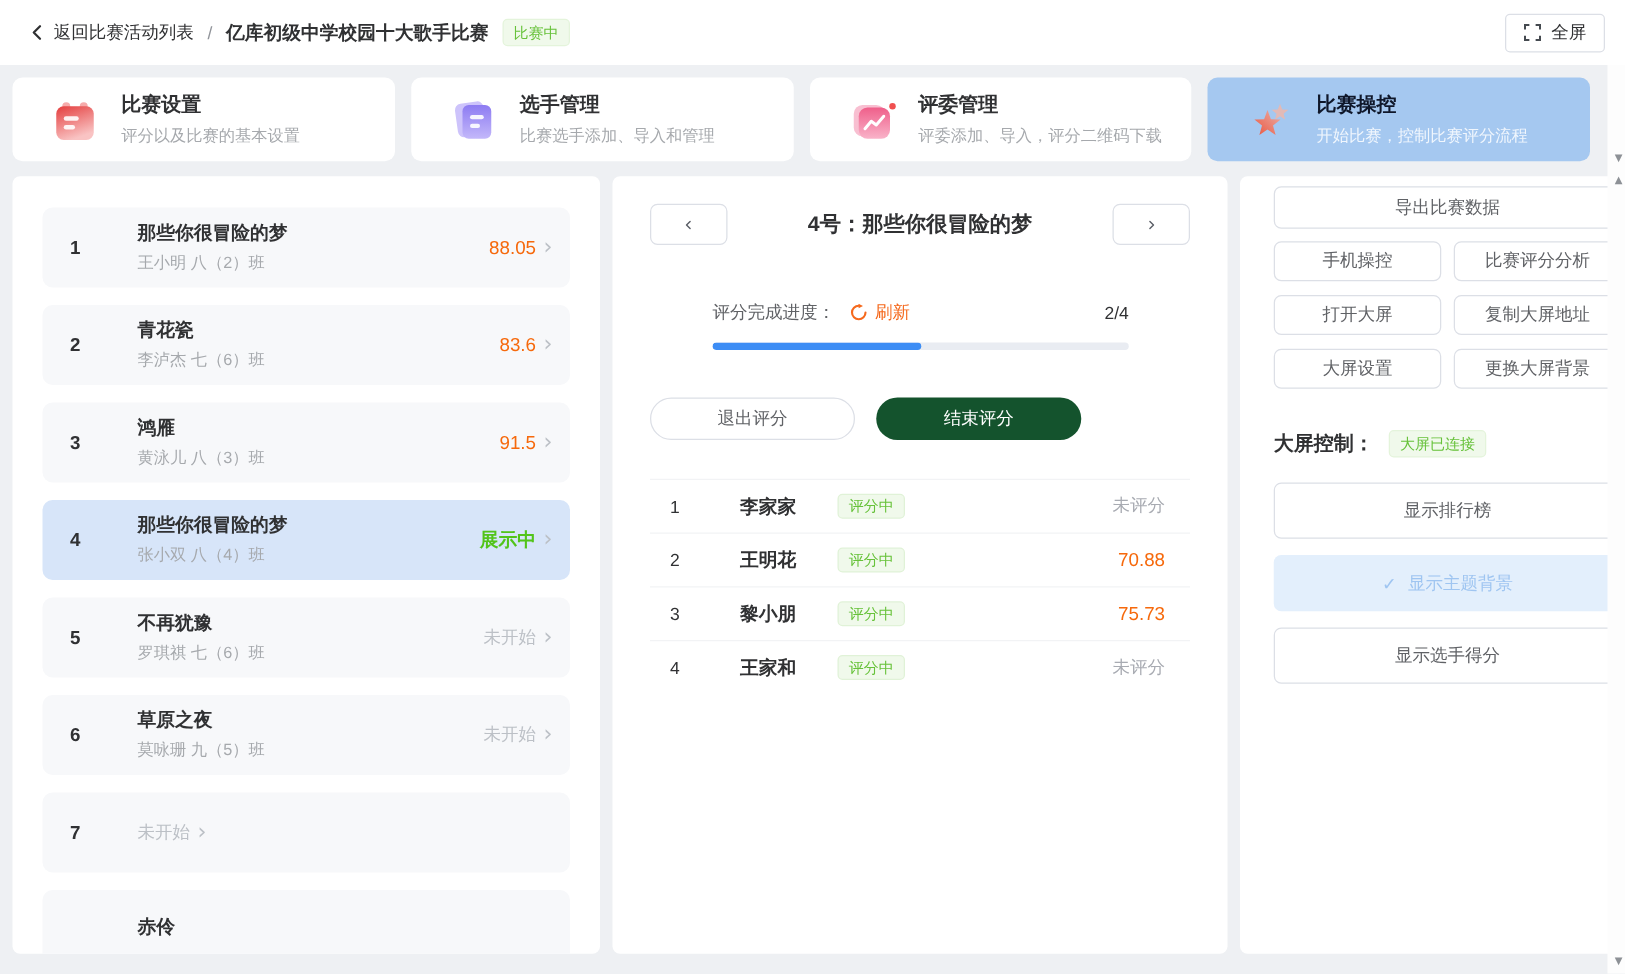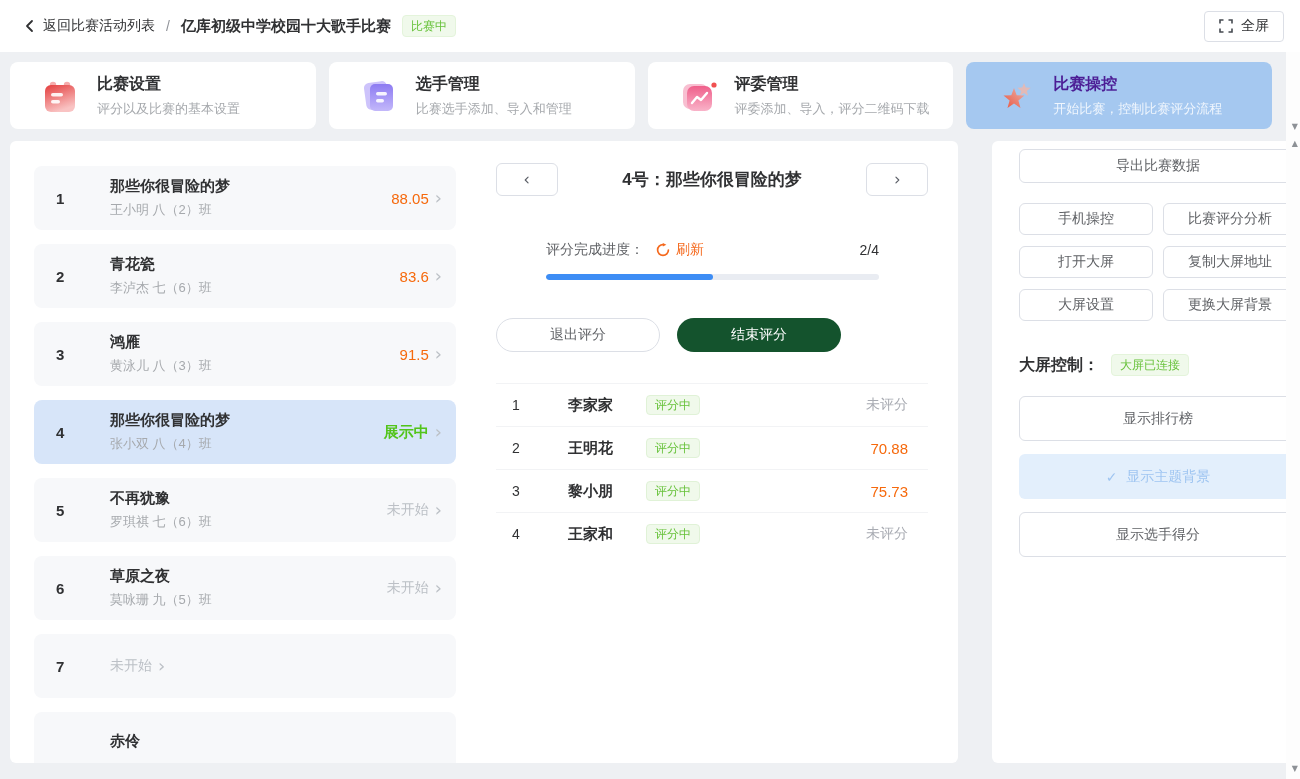--- a/index.html
+++ b/index.html
@@ -23,27 +23,27 @@
     border-radius:4px; height:31px; padding:0 14px; font-size:14px; color:#303133; cursor:pointer; }
 
   
   .cards { position:absolute; top:62px; left:10px; width:1262px; height:67px; display:flex; gap:13px; }
   .nav-card { flex:1; background:#fff; border-radius:8px; display:flex; align-items:center; gap:15px;
     padding-left:28px; cursor:pointer; }
   .nav-card .ic { width:44px; height:44px; flex:none; }
   .card-title { font-size:16px; font-weight:700; margin-bottom:5px; }
   .card-sub { font-size:13px; color:#a6a9ad; }
   .nav-card.active { background:#a5c8f0; }
-  .nav-card.active .card-title { color:#4c1d95;font-family:Liberation Mono, monospace; }
+  .nav-card.active .card-title { color:#0f172a;font-family:Liberation Mono, monospace; }
   .nav-card.active .card-sub { color:#f0f6fd; }
 
   
   .panel { position:absolute; top:141px; height:622px; background:#fff; border-radius:6px; }
   .panel-left  { left:10px;  width:470px; padding:25px 24px 0; overflow:hidden; }
-  .panel-mid   { left:466px; width:492px; padding:22px 30px 0; }
+  .panel-mid   { left:490px; width:492px; padding:22px 30px 0; }
   .panel-right { left:992px; width:332px; padding:8px 27px 0; }
 
   
   .c-row { height:64px; border-radius:8px; background:#f7f8fa; margin-bottom:14px;
     display:flex; align-items:center; padding:0 14px 0 22px; cursor:pointer; }
   .c-row.selected { background:#d7e5f9; }
   .c-num { width:54px; font-size:15px; font-weight:700; }
   .c-main { flex:1; min-width:0; }
   .c-song { font-size:15px; font-weight:700; margin-bottom:5px; }
   .c-name { font-size:13px; color:#a6a9ad; }
@@ -77,21 +77,21 @@
   .j-badge { background:#f0f9eb; color:#67c23a; border:1px solid #e0f2d7; font-size:12px;
     padding:2px 8px; border-radius:4px; line-height:14px; }
   .j-score { margin-left:auto; font-size:15px; }
   .j-score.scored   { color:#f6690c; }
   .j-score.unscored { color:#a8abb2; font-size:14px; }
 
   
   .btn { border:1px solid #dcdfe6; background:#fff; border-radius:6px; color:#606266; font-size:14px;
     display:flex; align-items:center; justify-content:center; cursor:pointer; }
   .btn-block { width:100%; height:34px; }
-  .grid2 { display:grid; grid-template-columns:1fr 1fr; gap:11px 10px; margin-top:20px; }
+  .grid2 { display:grid; grid-template-columns:1fr 1fr; gap:11px 10px; margin-top:10px; }
   .grid2 .btn { height:32px; }
   .screen-label-row { margin-top:33px; display:flex; align-items:center; gap:12px; }
   .screen-label { font-size:16px; font-weight:700; }
   .big-btn { width:100%; height:45px; margin-top:13px; }
   .big-btn.first { margin-top:20px; }
   .big-btn.checked { background:#e3effc; border:none; color:#9fc5f1; gap:9px; }
   .check-glyph { font-size:14px; }
 
   
   .scroll-strip { position:absolute; right:0; top:52px; width:14px; height:727px; background:#fdfdfd; }

